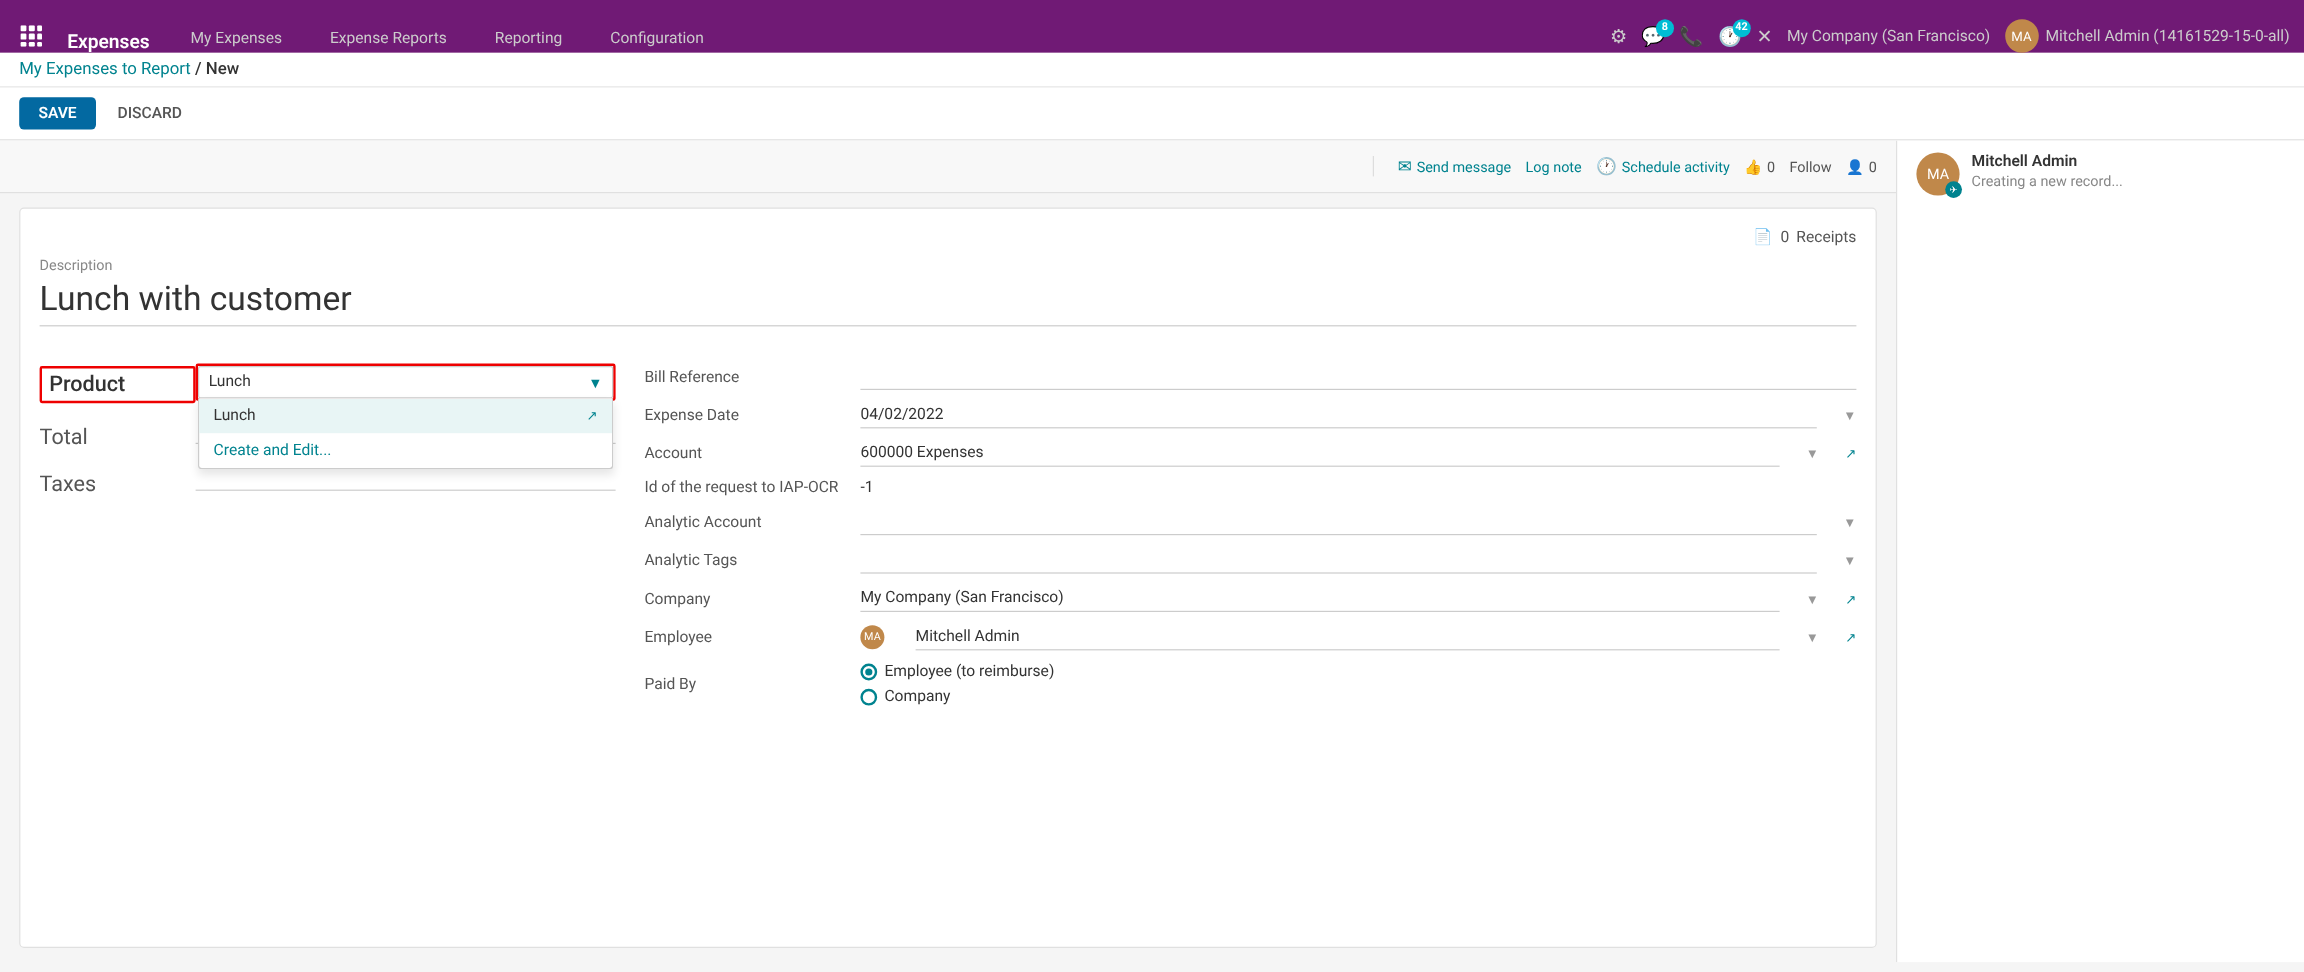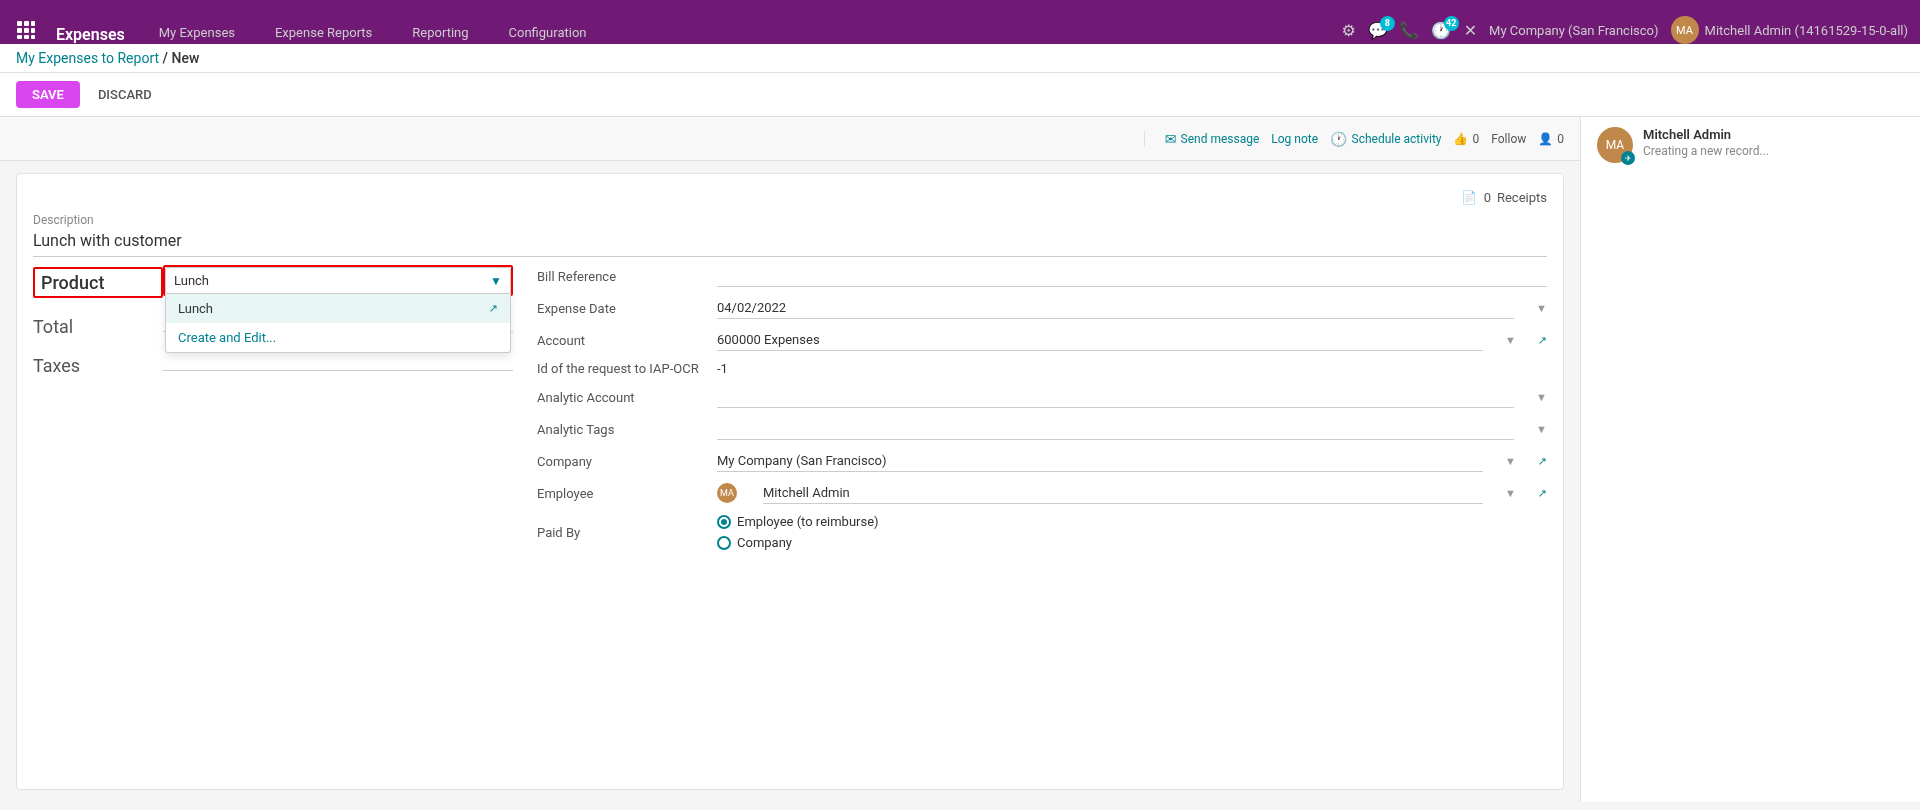--- a/index.html
+++ b/index.html
@@ -42,21 +42,21 @@
 
     
     .actionbar {
       background: #fff;
       padding: 8px 16px;
       border-bottom: 1px solid #e0e0e0;
       display: flex;
       align-items: center;
       gap: 8px;
     }
-    .btn-save { background: #d946ef; color: #fff; border: none; padding: 6px 16px; border-radius: 4px; cursor: pointer; font-size: 13px; font-weight: 600; }
+    .btn-save { background: #0369a1; color: #fff; border: none; padding: 6px 16px; border-radius: 4px; cursor: pointer; font-size: 13px; font-weight: 600; }
     .btn-discard { background: transparent; color: #555; border: none; padding: 6px 10px; cursor: pointer; font-size: 13px; font-weight: 500; }
 
     
     .main-layout {
       display: flex;
       height: calc(810px - 44px - 37px - 44px);
       overflow: hidden;
     }
 
     
@@ -110,21 +110,21 @@
     }
 
     .receipts-row {
       display: flex;
       justify-content: flex-end;
       margin-bottom: 8px;
     }
     .receipts-btn { display: flex; align-items: center; gap: 6px; color: #555; font-size: 13px; cursor: pointer; }
 
     .form-description-label { font-size: 12px; color: #888; margin-bottom: 4px; }
-    .form-description-value { font-size: 16px; font-weight: 400; color: #333; border-bottom: 1px solid #ccc; padding-bottom: 6px; margin-bottom: 8px; }
+    .form-description-value { font-size: 28px; font-weight: 400; color: #333; border-bottom: 1px solid #ccc; padding-bottom: 6px; margin-bottom: 31px; }
 
     .form-row { display: flex; gap: 24px; }
     .form-left { width: 480px; }
     .form-right { flex: 1; }
 
     .field-group { display: flex; align-items: flex-start; margin-bottom: 12px; }
     .field-label { width: 130px; font-size: 18px; color: #555; padding-top: 6px; flex-shrink: 0; }
     .field-label.highlighted { color: #333; font-weight: 500; border: 2px solid #e00; padding: 3px 6px; border-radius: 2px; margin-top: 2px; }
     .field-value { flex: 1; }
 

